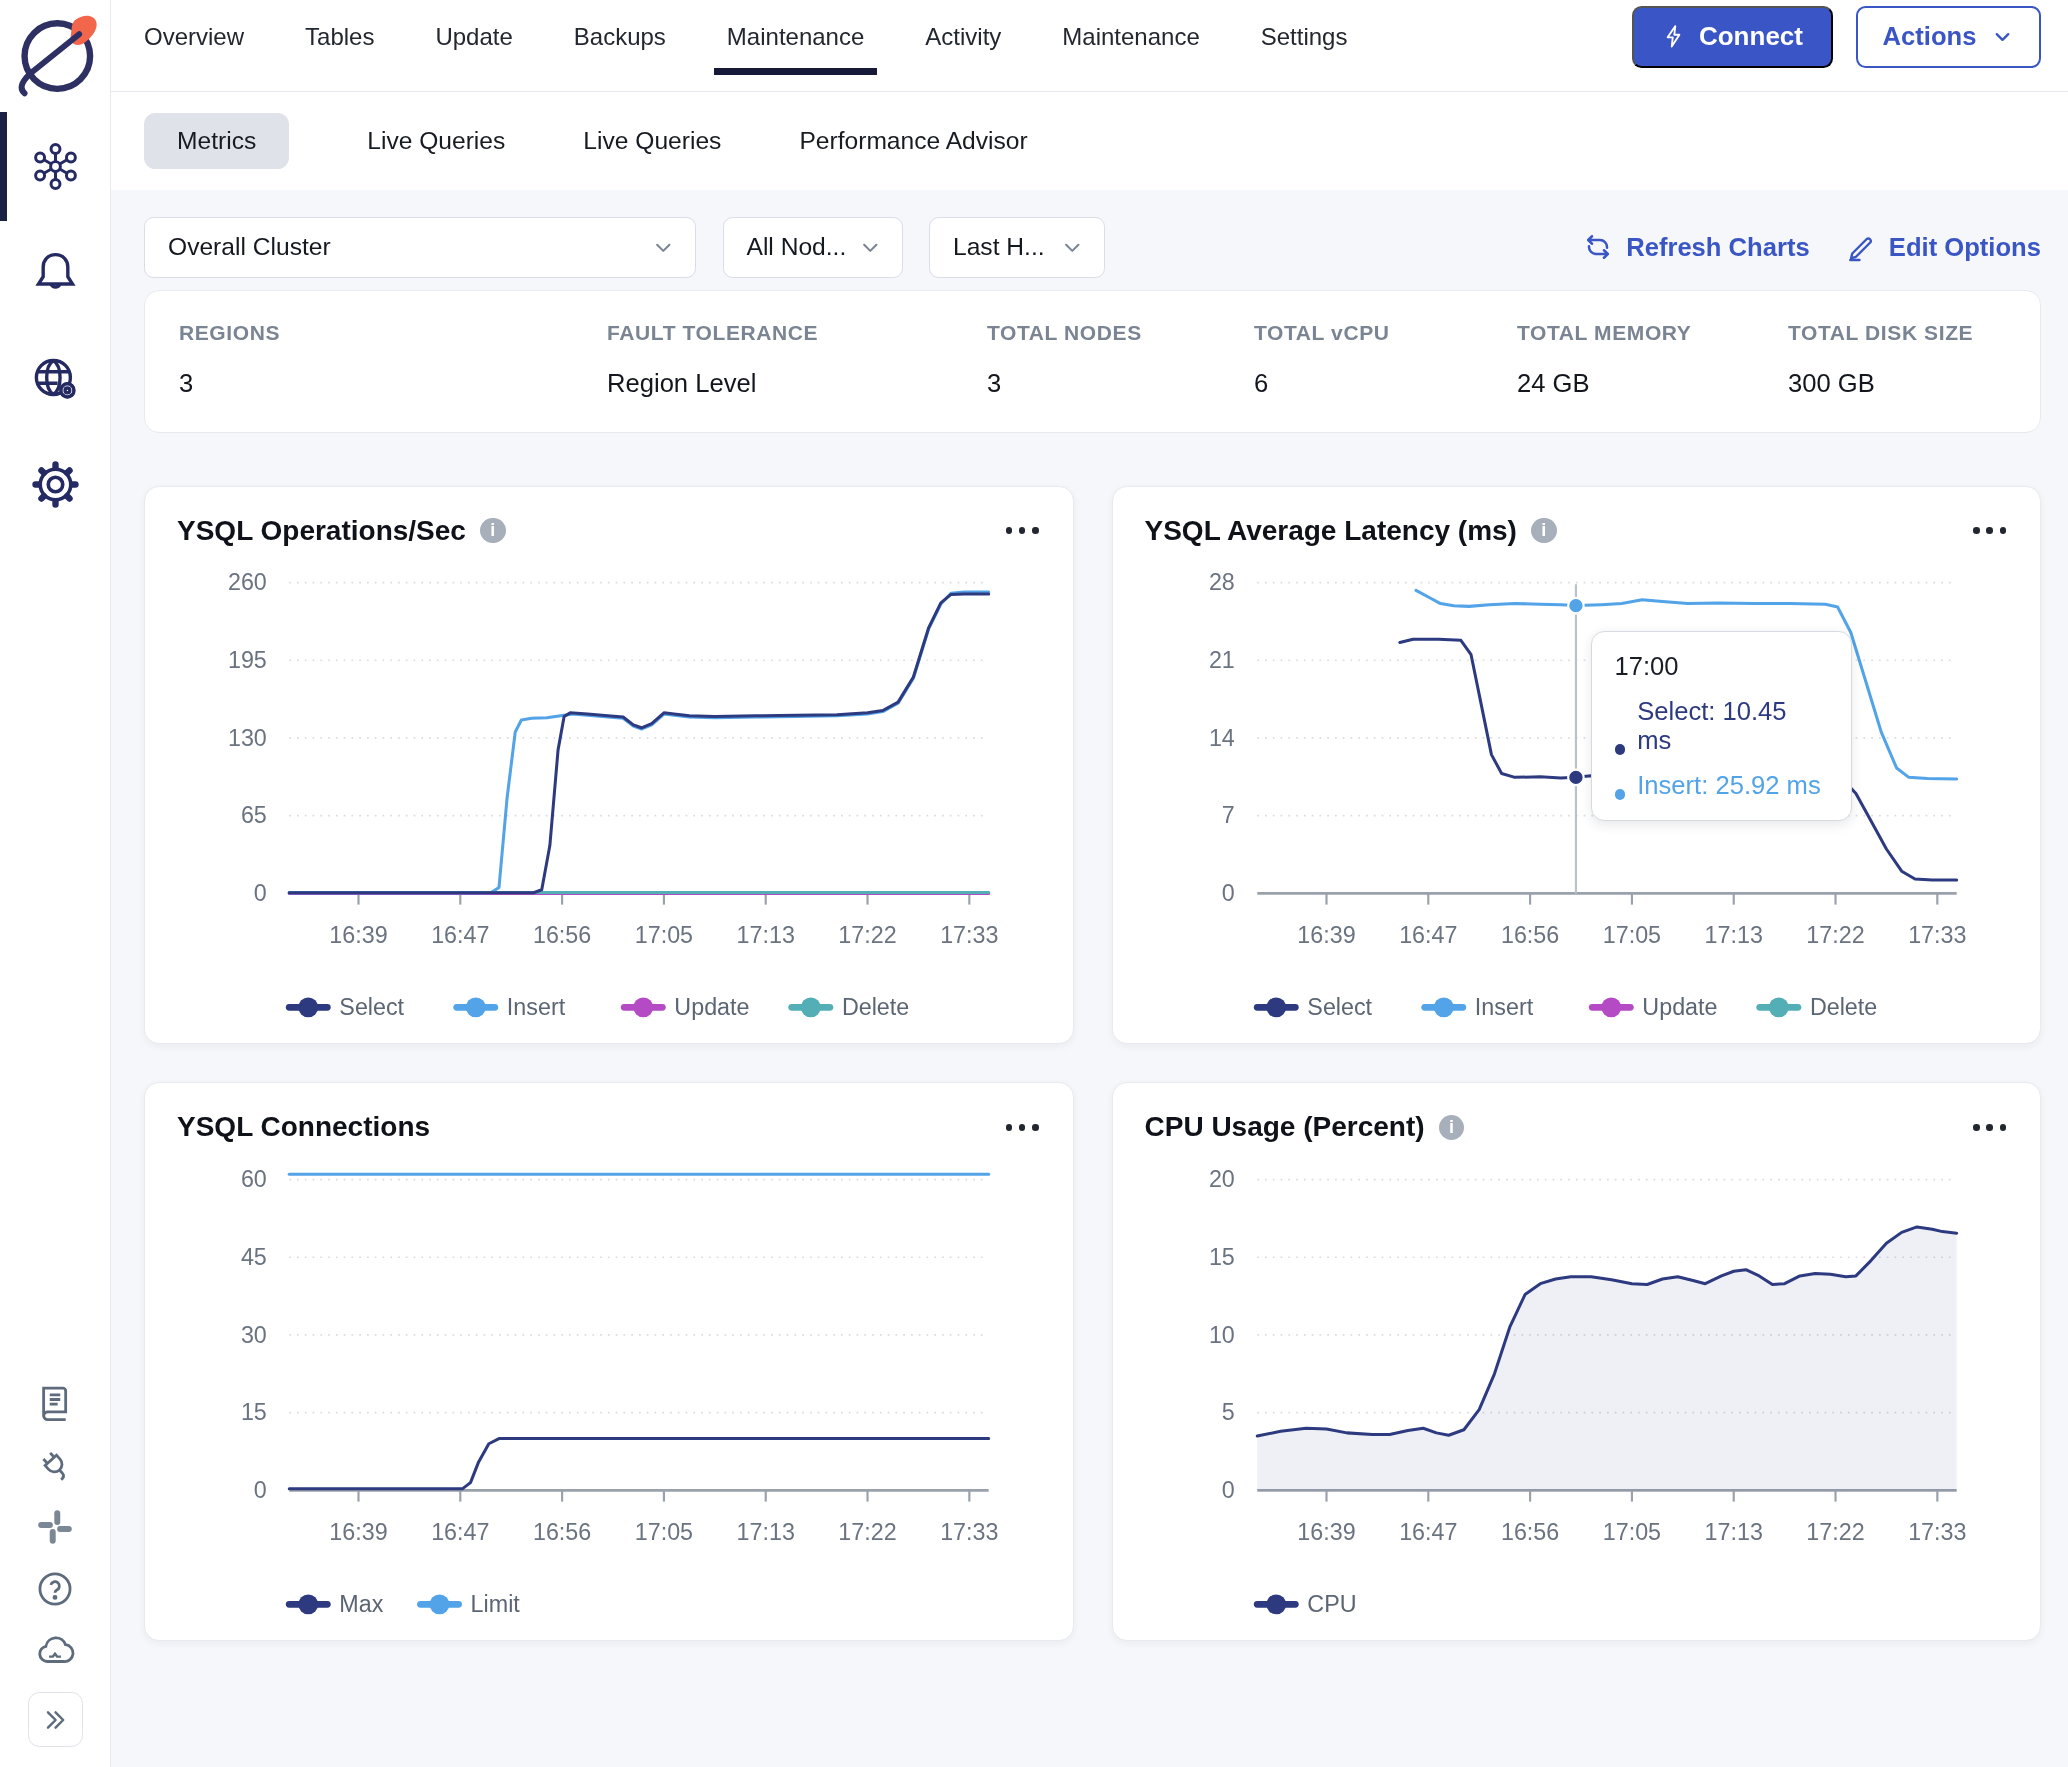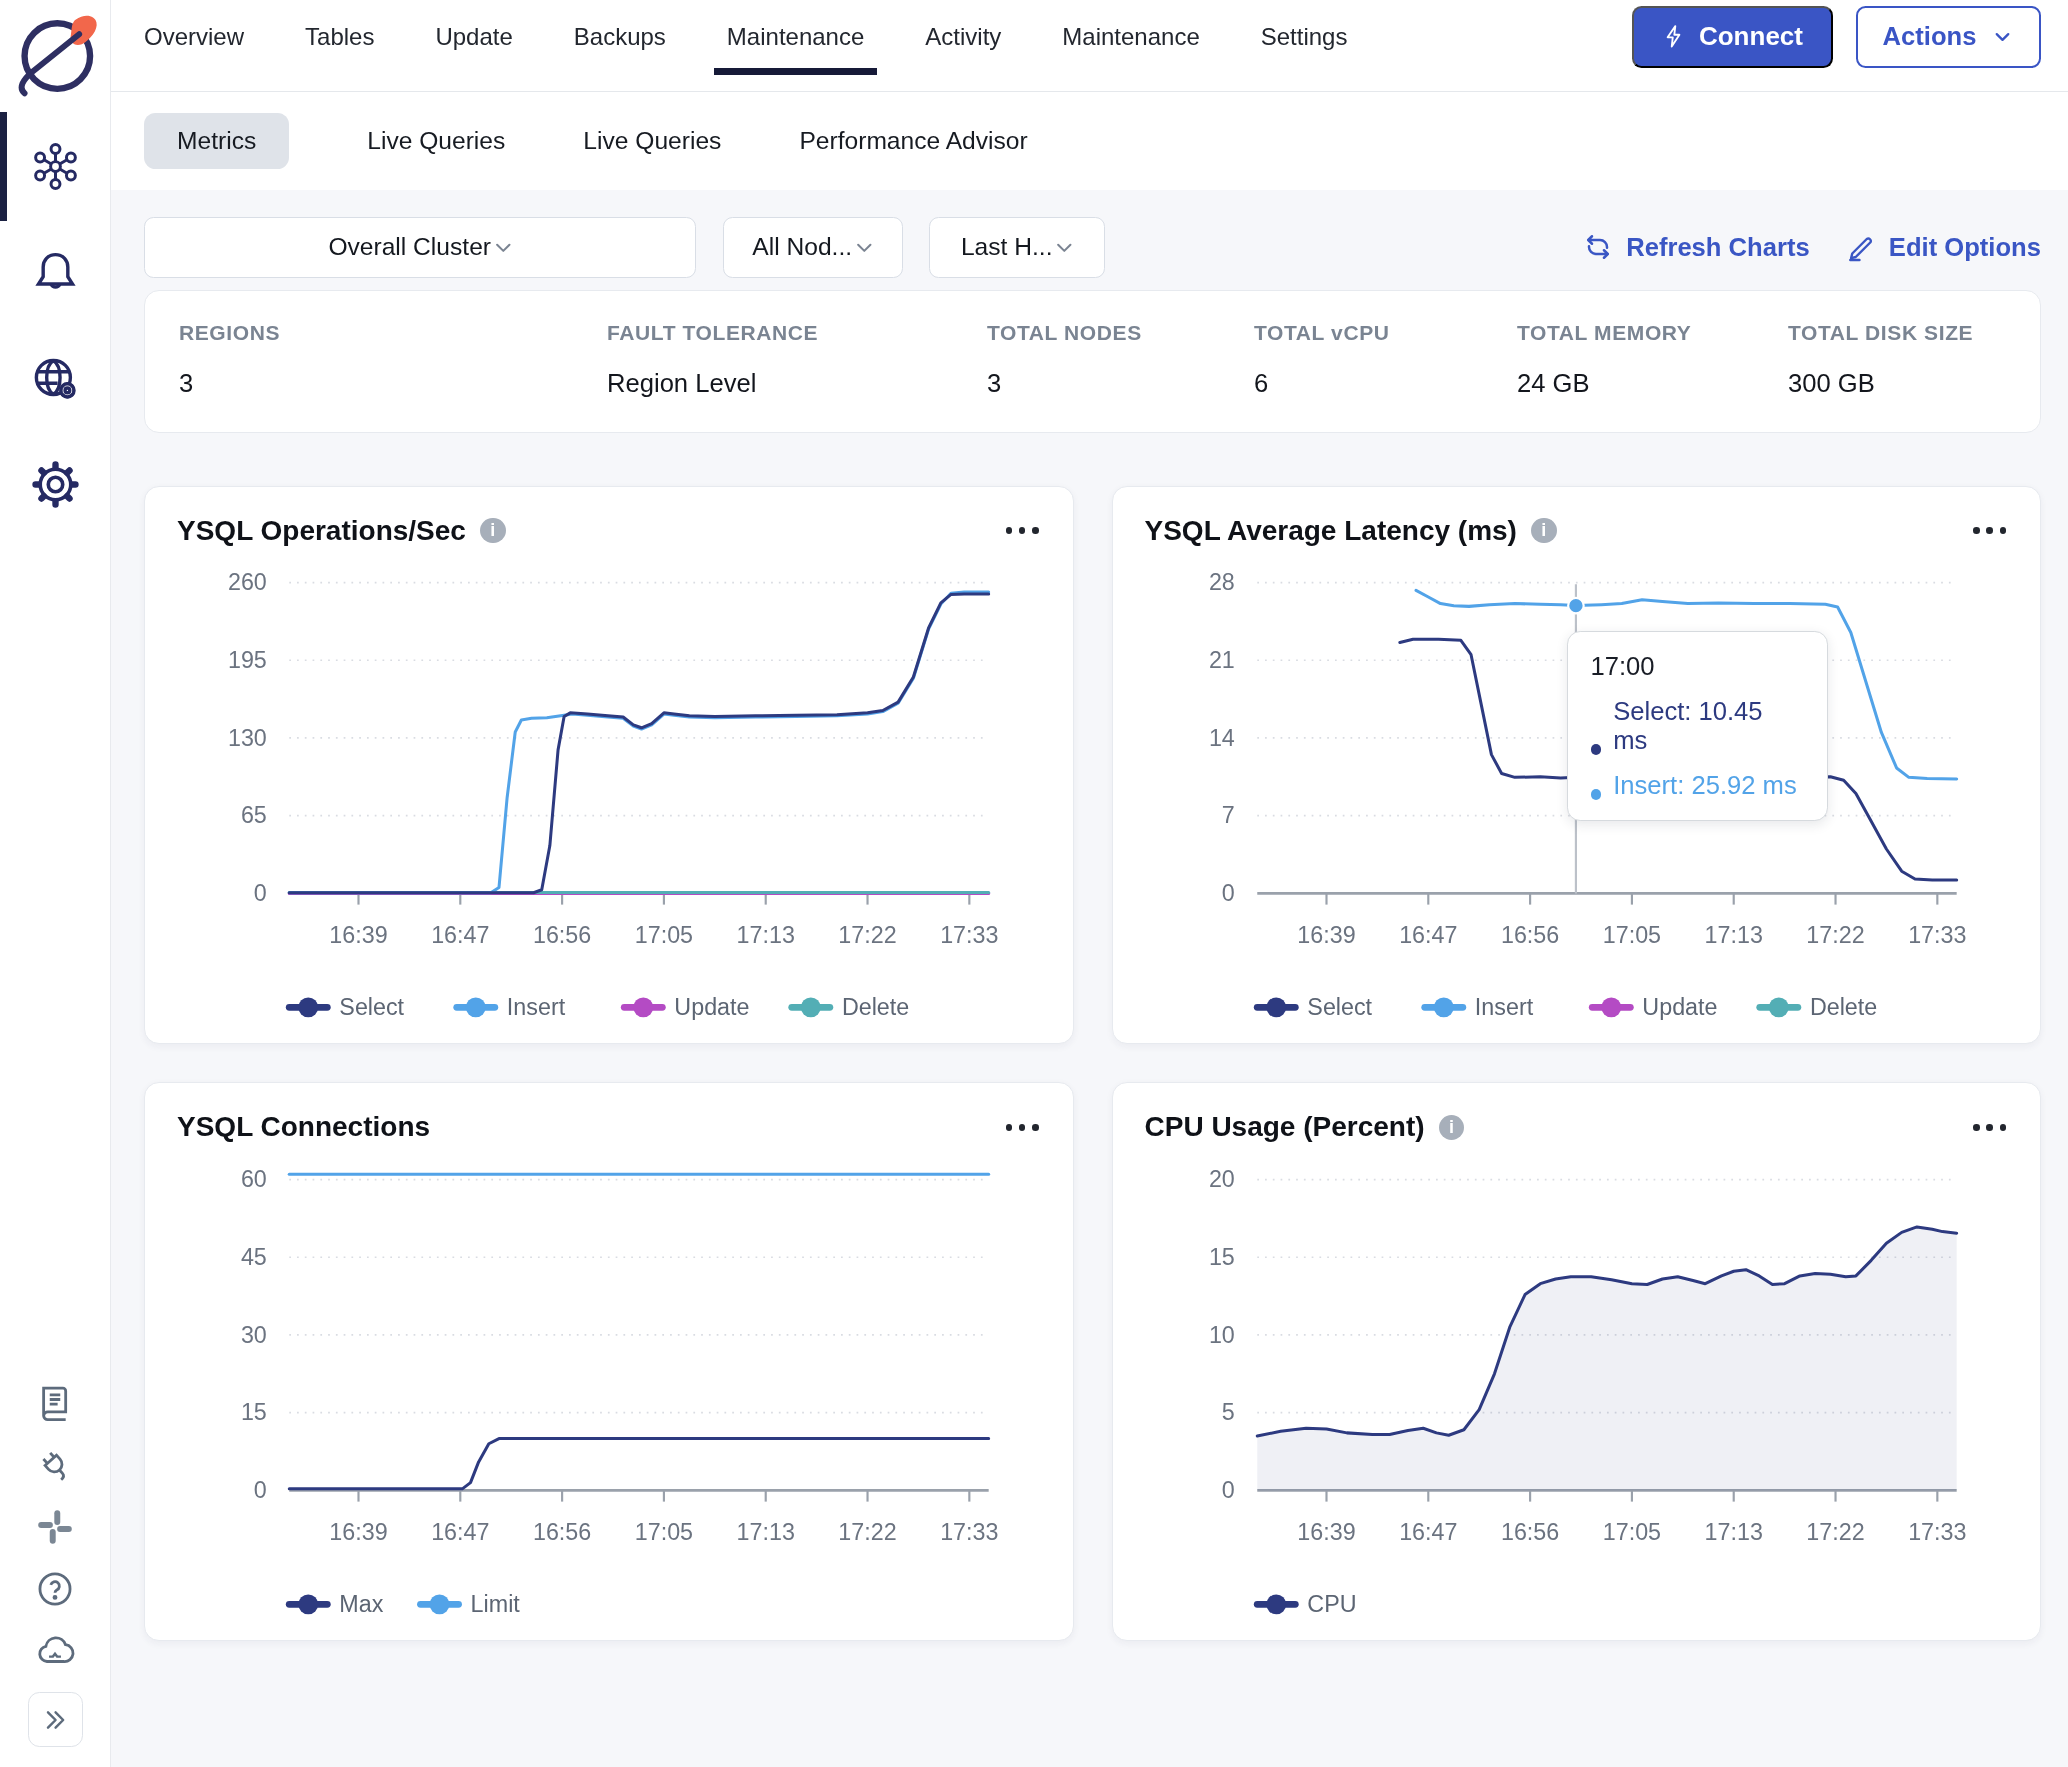--- a/index.html
+++ b/index.html
@@ -35,21 +35,21 @@
 
   .subnav { height:98px; flex:0 0 98px; display:flex; align-items:center; padding-left:33px; background:#fff; }
   .pill { background:#dfe3e9; border-radius:11.4px; padding:14px 33px; font-size:24.6px; color:#171b22; }
   .subtab { font-size:24.6px; color:#171b22; margin-left:78px; }
   .subtab:first-of-type { margin-left:47px; }
 
   .content { flex:1; background:#f6f7fa; padding:26.5px 28px 0 33px; overflow:hidden; }
 
   .filter-row { display:flex; align-items:center; }
   .select { height:61px; background:#fff; border:1.9px solid #d9dee6; border-radius:9.5px;
-            display:flex; align-items:center; justify-content:center;
+            display:flex; align-items:center; justify-content:space-between;
             padding:0 19px 0 23px; font-size:24.6px; color:#14181f; }
   .sel-cluster { width:552px; }
   .sel-nodes { width:180px; margin-left:26.5px; }
   .sel-range { width:176px; margin-left:26.5px; }
   .link-group { margin-left:auto; display:flex; gap:36px; align-items:center; }
   .link { display:flex; align-items:center; gap:13.2px; color:#3a56c4; font-size:25.6px; font-weight:700; }
 
   .stats-card { margin-top:12px; background:#fff; border:1.9px solid #e7eaef; border-radius:15px;
                 padding:30px 16px 34px 34px; display:grid;
                 grid-template-columns:428px 380px 267px 263px 271px auto; }
@@ -61,21 +61,21 @@
                 padding:28px 32px 11.4px; position:relative; box-shadow:0 2.8px 7.6px rgba(40,48,80,0.05); }
   .card-head { display:flex; align-items:center; gap:14px; }
   .card-title { font-size:28px; font-weight:700; color:#0f1218; }
   .info-dot { width:25.6px; height:25.6px; border-radius:50%; background:#a7afba; color:#fff;
               font-size:18px; font-weight:700; display:flex; align-items:center; justify-content:center; }
   .menu-dots { margin-left:auto; display:flex; gap:6.6px; padding:9.5px 1.9px; cursor:pointer; }
   .menu-dots i { width:6.6px; height:6.6px; border-radius:50%; background:#22262e; display:block; }
   svg.chart { width:100%; display:block; margin-top:1.9px; }
   .chart text { font-family:"Liberation Sans", sans-serif; }
 
-  .tip { position:absolute; left:454px; top:144px; width:261px; background:#fff;
+  .tip { position:absolute; left:478px; top:144px; width:261px; background:#fff;
          border:1.9px solid #d6dade; border-radius:13.2px; padding:20px 23px;
          box-shadow:0 3.8px 11.4px rgba(30,35,60,0.10); z-index:5; }
   .tip-time { font-size:25.6px; color:#191d26; font-weight:500; }
   .tip-row { display:flex; align-items:flex-end; gap:12.3px; margin-top:16px; font-size:25.6px; font-weight:500; }
   .tip-row .dot { width:10.4px; height:10.4px; border-radius:50%; flex:0 0 10.4px; }
 </style>
 </head>
 <body>
 
 <div class="app">

